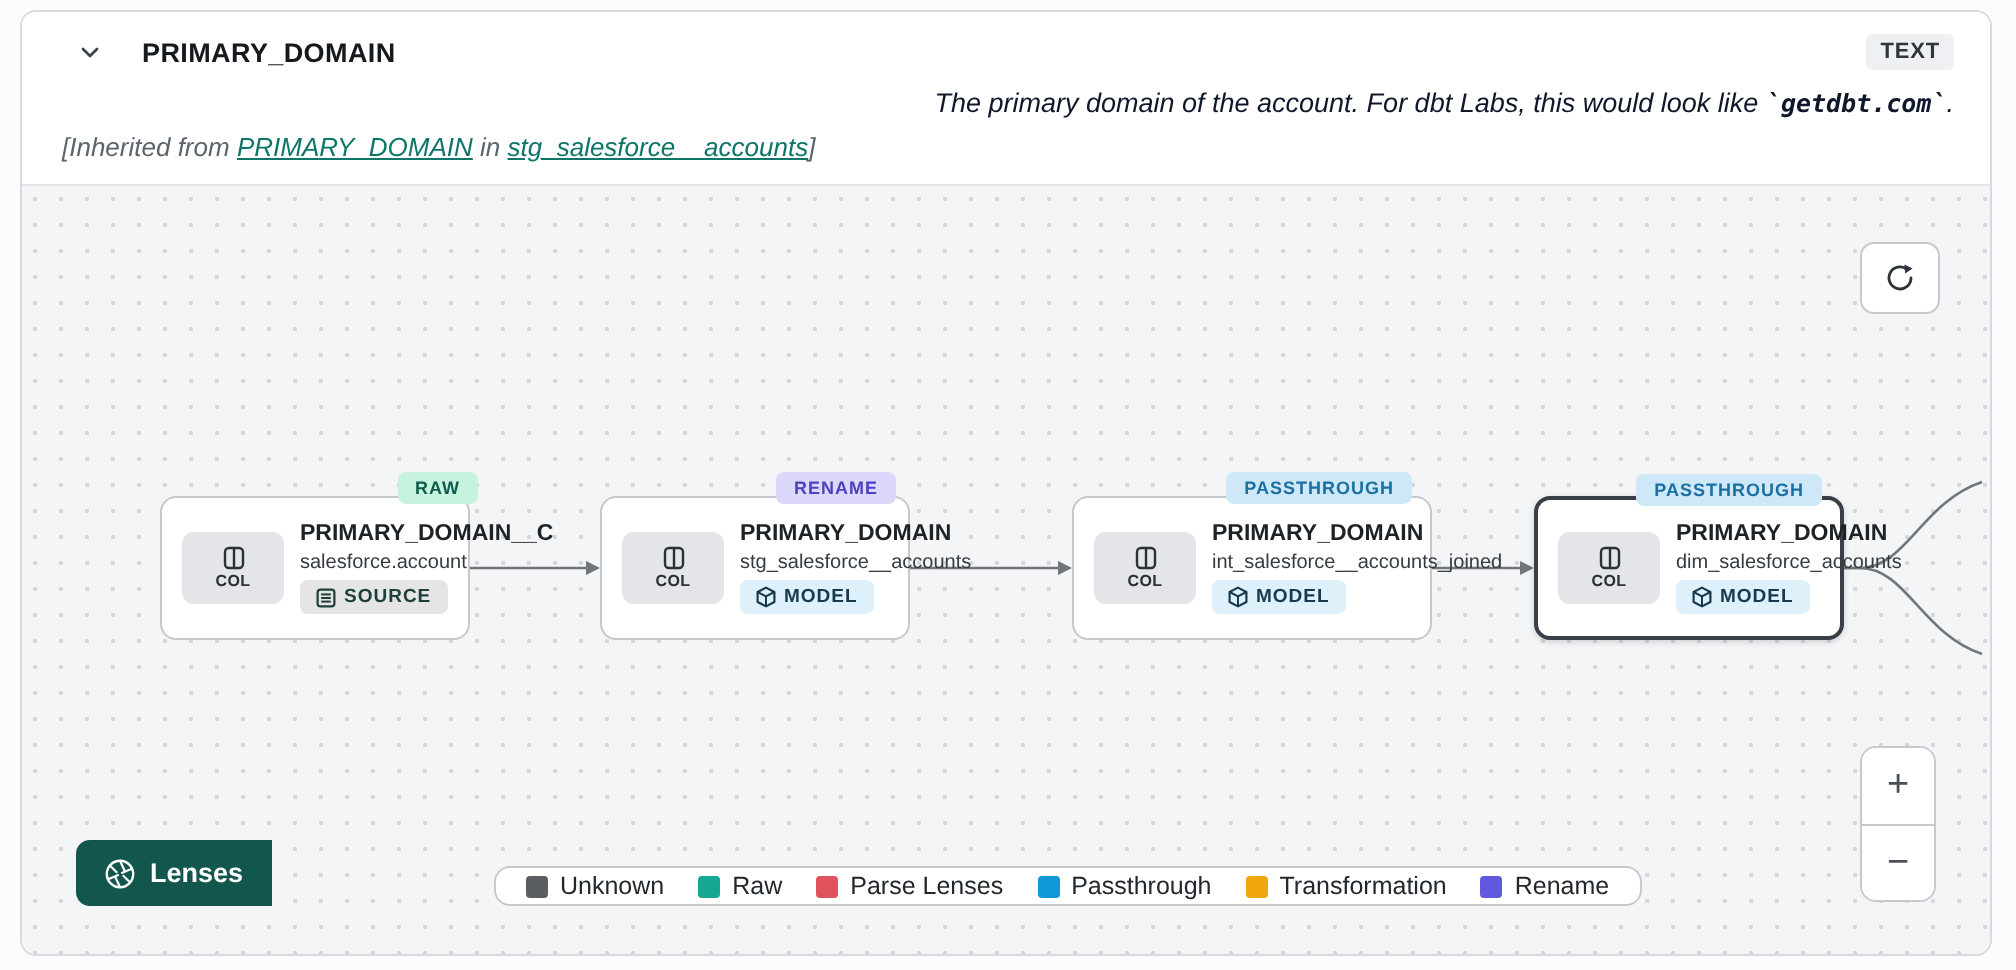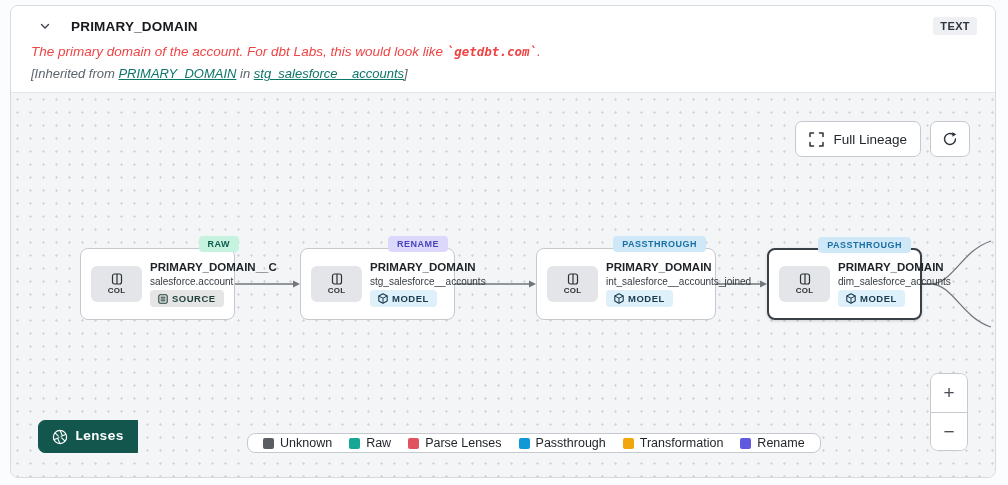--- a/index.html
+++ b/index.html
@@ -9,21 +9,21 @@
     border:1px solid #d7dade; border-radius:8px; overflow:hidden;
     display:flex; flex-direction:column; background:#fff;
   }
   
   .hdr { padding:11px 18px 10px 18px; background:#fff; border-bottom:1px solid #e4e7ea; }
   .hdr-row { display:flex; align-items:center; }
   .chev-btn { background:none; border:none; cursor:pointer; padding:2px; display:flex; align-items:center; color:#3d444b; margin-left:8px; }
   .hdr-title { font-size:13.5px; font-weight:bold; color:#16191d; margin-left:18px; letter-spacing:0.2px; }
   .spacer { flex:1; }
   .type-badge { background:#eef0f3; color:#2e353b; font-size:11px; font-weight:600; padding:3px 7px; border-radius:3px; letter-spacing:0.4px; }
-  .desc { margin:9px 0 0 2px; font-size:13.5px; font-style:italic; color:#ef4444; }
+  .desc { margin:9px 0 0 2px; font-size:13.5px; font-style:italic; color:#0f172a;text-align:right; }
   .desc code { font-family:"DejaVu Sans Mono", monospace; font-weight:bold; font-size:12.5px; }
   .inherit { margin:7px 0 1px 2px; font-size:13px; font-style:italic; color:#5b646c; }
   .inherit a { color:#0e7569; text-decoration:underline; cursor:pointer; }
   
   .canvas {
     position:relative; flex:1; overflow:hidden;
     background-color:#f3f5f7;
     background-image:radial-gradient(circle, #d3d7db 1px, transparent 1.2px);
     background-size:13px 13px;
   }
@@ -64,21 +64,21 @@
     padding:3px 9px; border-radius:4px; z-index:3;
   }
   .st-raw        { background:#c6f3e0; color:#0f5c4d; right:-5px; }
   .st-rename     { background:#dbd8fb; color:#4a43bf; right:6px; }
   .st-passthrough{ background:#cfe8f8; color:#1a6fa3; right:9px; }
   
   .lens-group { position:absolute; left:27px; bottom:24px; height:33px; display:flex; z-index:4; }
   .lenses-btn {
     background:#12564e; color:#fff; border:1px solid #12564e; border-radius:7px 0 0 7px;
     display:flex; align-items:center; gap:7px; padding:12px 13px; font-size:13.5px; font-weight:600; cursor:pointer;
-    font-family:Liberation Mono, monospace;
+    font-family:Liberation Sans, sans-serif;
   }
   .lens-select {
     background:#fff; border:1px solid #c6cace; border-left:none; border-radius:0 7px 7px 0;
     display:flex; align-items:center; gap:9px; padding:0 12px; font-size:13.5px; color:#23282e; cursor:pointer;
     font-family:"Liberation Sans", sans-serif;
   }
   .legend {
     position:absolute; left:236px; bottom:24px; height:20px; background:#fff;
     border:1px solid #c6cace; border-radius:8px; display:flex; align-items:center;
     gap:17px; padding:0 15px; z-index:4;
@@ -131,26 +131,20 @@
         <path d="M 911 191 L 919 191 C 942 191 950 158 980 148"></path>
         <path d="M 911 191 L 919 191 C 942 191 950 224 980 234"></path>
       </g>
       <g fill="#70767c">
         <polygon points="289,191 282,187.5 282,194.5"></polygon>
         <polygon points="525,191 518,187.5 518,194.5"></polygon>
         <polygon points="756,191 749,187.5 749,194.5"></polygon>
       </g>
     </svg>
 
-    <button class="tool-btn full-lineage">
-      <svg class="ic" width="15" height="15" viewBox="0 0 15 15">
-          <path d="M1 4.5 V1 H4.5 M10.5 1 H14 V4.5 M14 10.5 V14 H10.5 M4.5 14 H1 V10.5" fill="none" stroke="#2d3339" stroke-width="1.5" stroke-linecap="round" stroke-linejoin="round"></path>
-        </svg>
-      <span>Full Lineage</span>
-    </button>
     <button class="tool-btn refresh">
       <svg class="ic" width="16" height="16" viewBox="0 0 16 16">
           <path d="M13.5 8 a5.5 5.5 0 1 1 -2.1 -4.35" fill="none" stroke="#2d3339" stroke-width="1.4" stroke-linecap="round"></path>
           <polygon points="10.2,1.2 14.3,3.2 10.6,5.8" fill="#2d3339"></polygon>
         </svg>
     </button>
 
     <div class="node" style="left:69px; width:155px;">
       <span class="status-badge st-raw">RAW</span>
       <div class="col-box">

